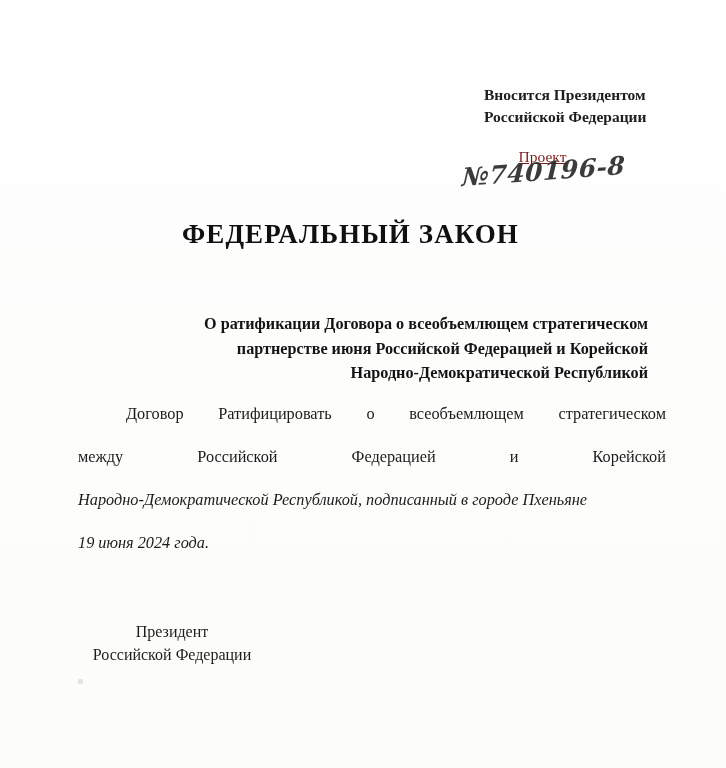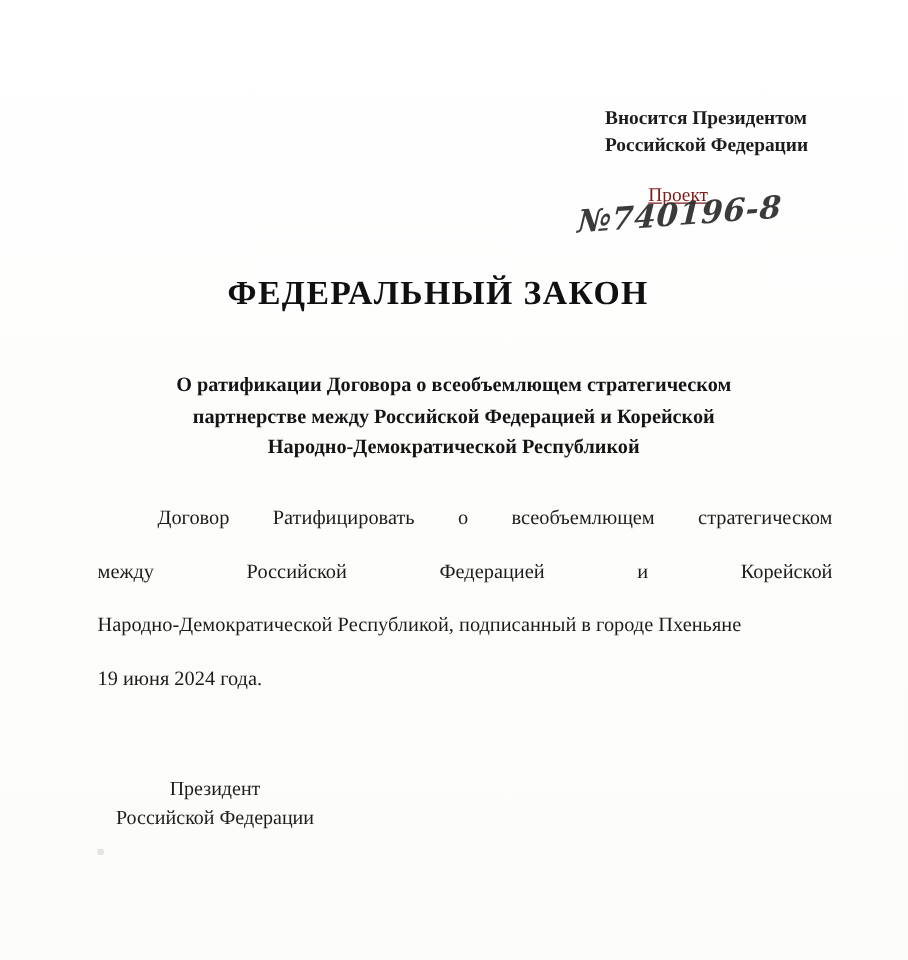--- a/index.html
+++ b/index.html
@@ -90,23 +90,23 @@
     font-size: 27px;
     font-weight: bold;
     letter-spacing: 1.1px;
     color: #101010;
   }
 
   
   .law-subtitle {
     position: absolute;
     left: 78px;
-    top: 296px;
+    top: 312px;
     width: 570px;
-    text-align: center;
+    text-align: right;
     font-size: 16.2px;
     font-weight: bold;
     line-height: 1.52;
     color: #141414;
   }
   .subtitle-line { white-space: nowrap; }
 
   
   .body-text {
     position: absolute;
@@ -118,21 +118,21 @@
     color: #1b1b1b;
   }
   .body-line {
     display: flex;
     white-space: nowrap;
   }
   .body-line.justify {
     justify-content: space-between;
   }
   .body-line.indent { padding-left: 48px; }
-  .body-line.flush { display: block; }
+  .body-line.flush { display: block; font-style: italic; }
   .word { display: inline-block; }
 
   
   .signature-block {
     position: absolute;
     left: 78px;
     top: 620px;
     width: 188px;
     text-align: center;
     font-size: 16px;
@@ -164,21 +164,21 @@
   </div>
 
   <div class="draft-label">Проект</div>
 
   <div class="reg-number">№740196-8</div>
 
   <div class="law-title">ФЕДЕРАЛЬНЫЙ ЗАКОН</div>
 
   <div class="law-subtitle">
     <div class="subtitle-line">О ратификации Договора о всеобъемлющем стратегическом</div>
-    <div class="subtitle-line">партнерстве между Российской Федерацией и Корейской</div>
+    <div class="subtitle-line">партнерстве июня Российской Федерацией и Корейской</div>
     <div class="subtitle-line">Народно-Демократической Республикой</div>
   </div>
 
   <div class="body-text">
     <div class="body-line justify indent">
         <span class="word">Договор</span>
         <span class="word">Ратифицировать</span>
         <span class="word">о</span>
         <span class="word">всеобъемлющем</span>
         <span class="word">стратегическом</span>

